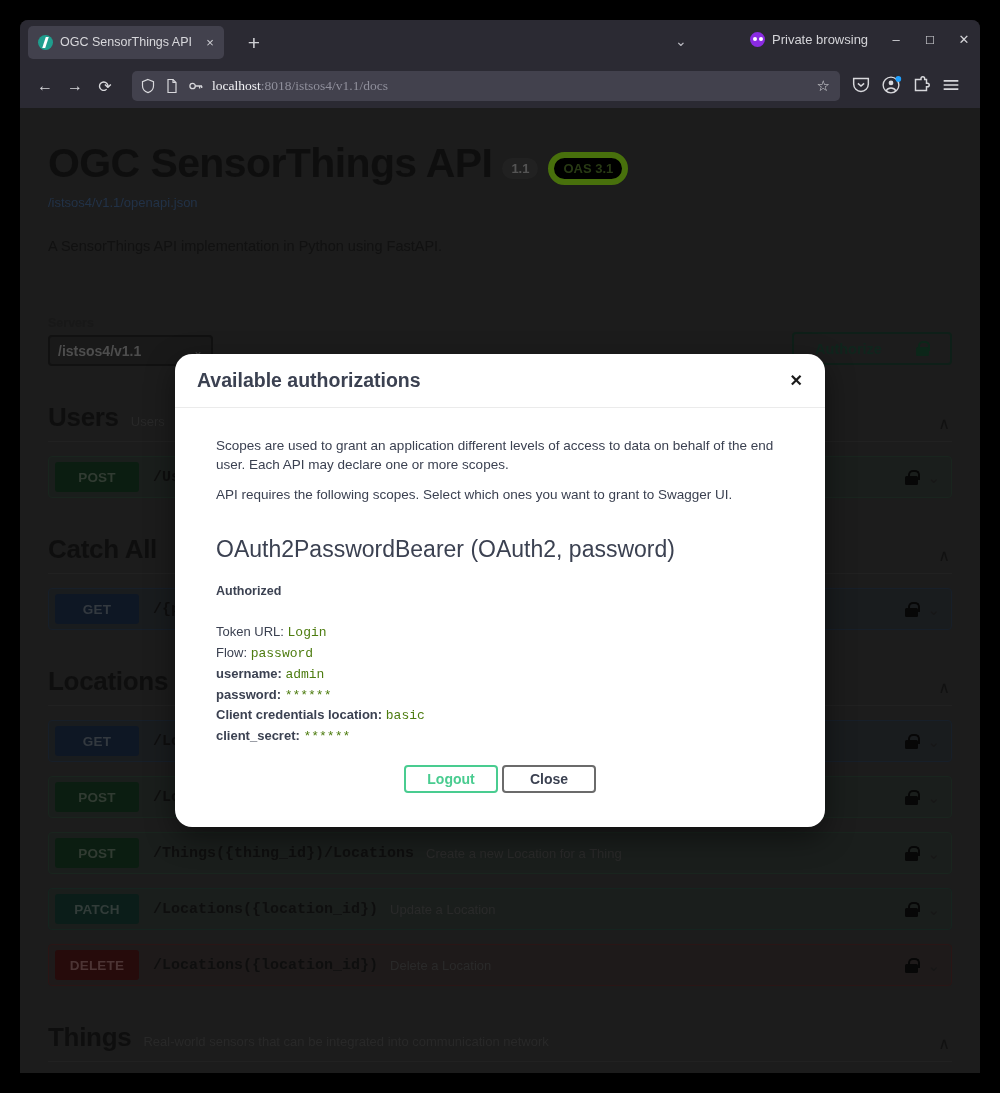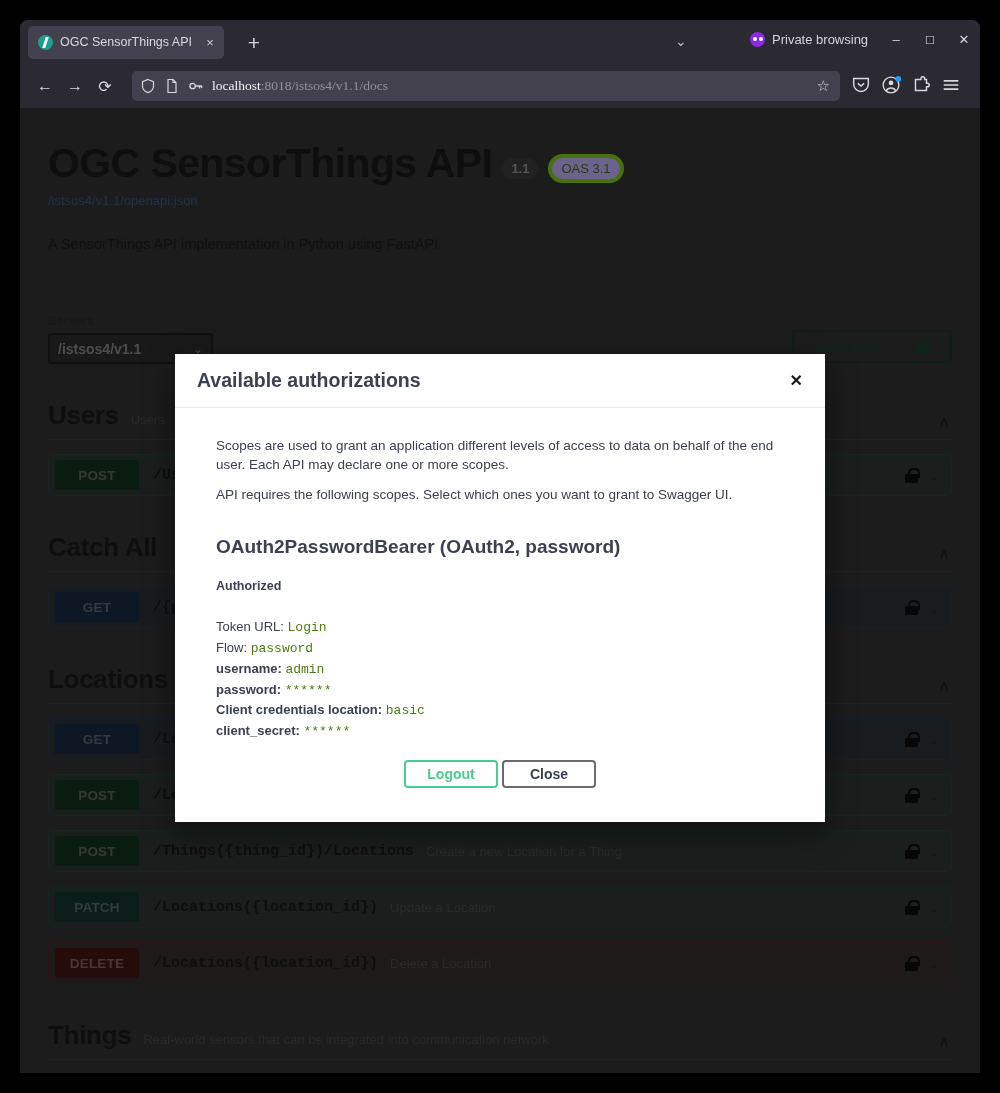--- a/index.html
+++ b/index.html
@@ -212,24 +212,24 @@
     font-weight: 700;
     color: #9a9a9a;
     background: #3d3d3d;
     border-radius: 57px;
     padding: 3px 9px;
     position: relative;
     top: -4px;
   }
   .oas-pill {
     font-size: 13px;
-    font-weight: 400;
+    font-weight: 700;
     color: #4a6a25;
-    background: #c4b5fd;
-    border: 4px solid #84cc16;
+    background: #000000;
+    border: 6px solid #84cc16;
     border-radius: 57px;
     padding: 3px 9px;
     position: relative;
     top: -4px;
   }
   #openapi-link {
     display: block;
     margin-top: 6px;
     font-size: 13px;
     color: #3d5a80;
@@ -405,20 +405,21 @@
     height: 985px;
     background: rgba(0,0,0,0.45);
   }
   #modal {
     position: absolute;
     left: 155px;
     top: 246px;
     width: 650px;
     background: #ffffff;
     box-shadow: 0 10px 30px rgba(0,0,0,0.45);
+    border-radius: 17px;
   }
   #modal-header {
     height: 54px;
     border-bottom: 1px solid #ebebeb;
     display: flex;
     align-items: center;
     justify-content: space-between;
     padding: 0 22px;
     box-sizing: border-box;
   }
@@ -435,22 +436,22 @@
   }
   #modal-body { padding: 28px 41px 0 41px; }
   .modal-p {
     font-size: 13.5px;
     color: #3b4151;
     line-height: 1.42;
     margin: 0 0 11px 0;
   }
   #scheme-name {
     margin: 32px 0 0 0;
-    font-size: 19px;
-    font-weight: 700;
+    font-size: 23px;
+    font-weight: 400;
     color: #3b4151;
   }
   #authorized-label {
     margin: 21px 0 0 0;
     font-size: 12.5px;
     font-weight: 700;
     color: #3b4151;
   }
   .kv-line {
     margin-top: 0;

